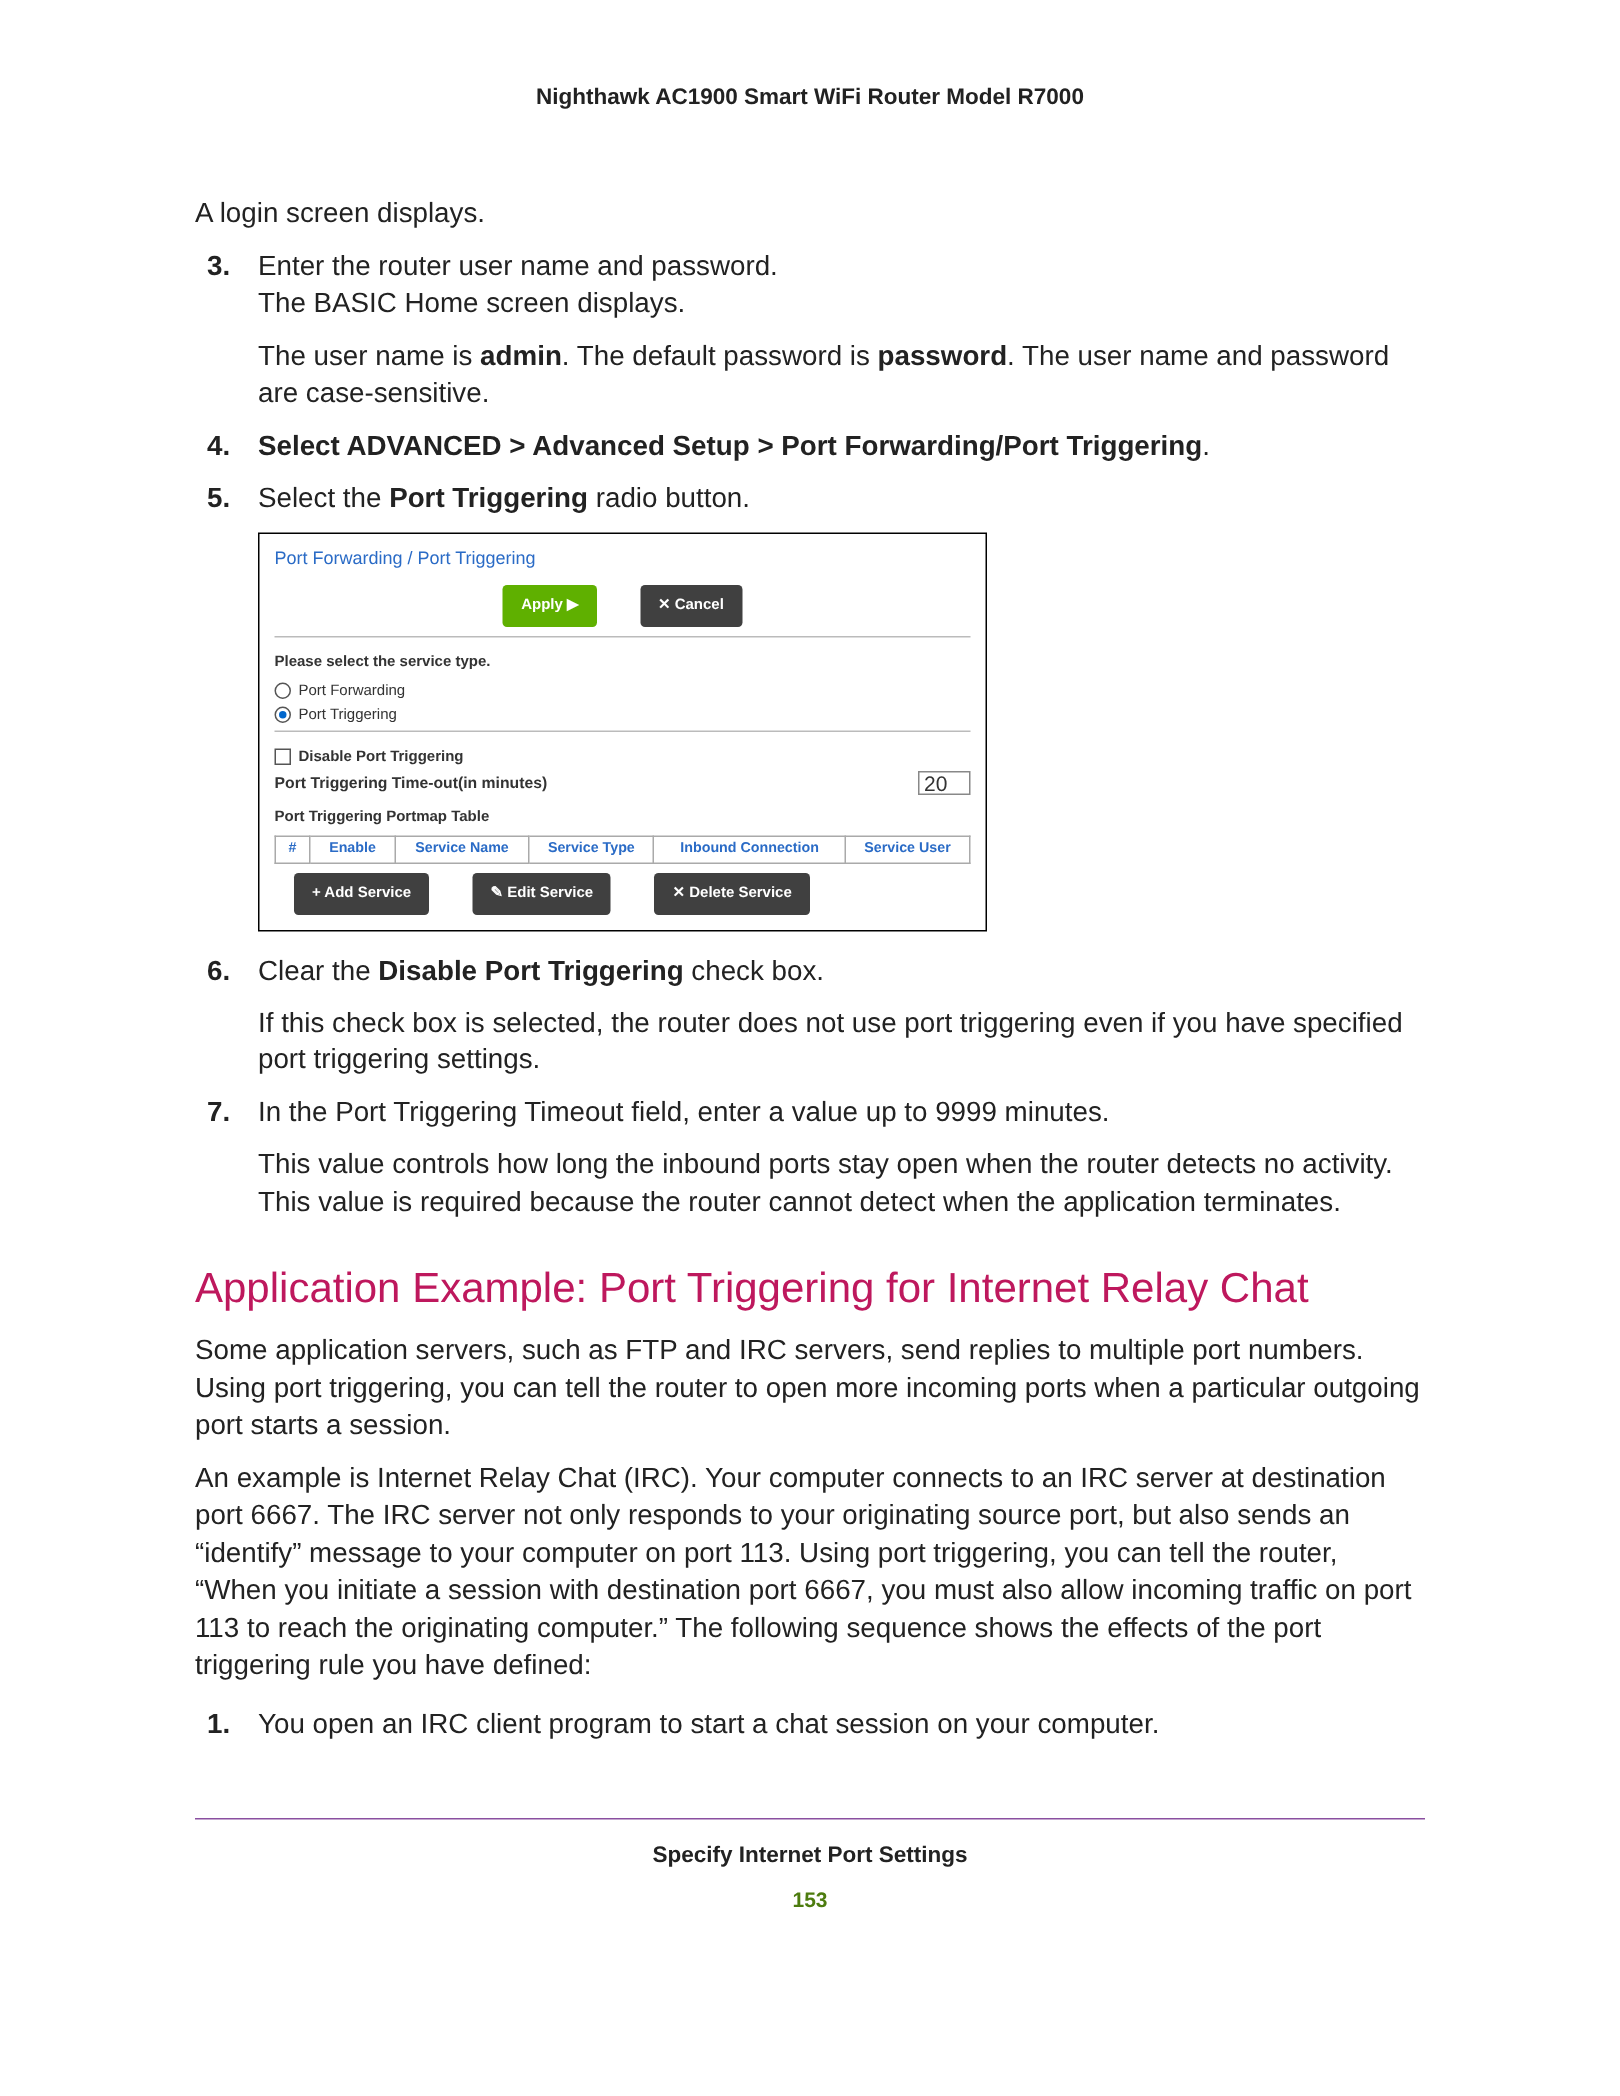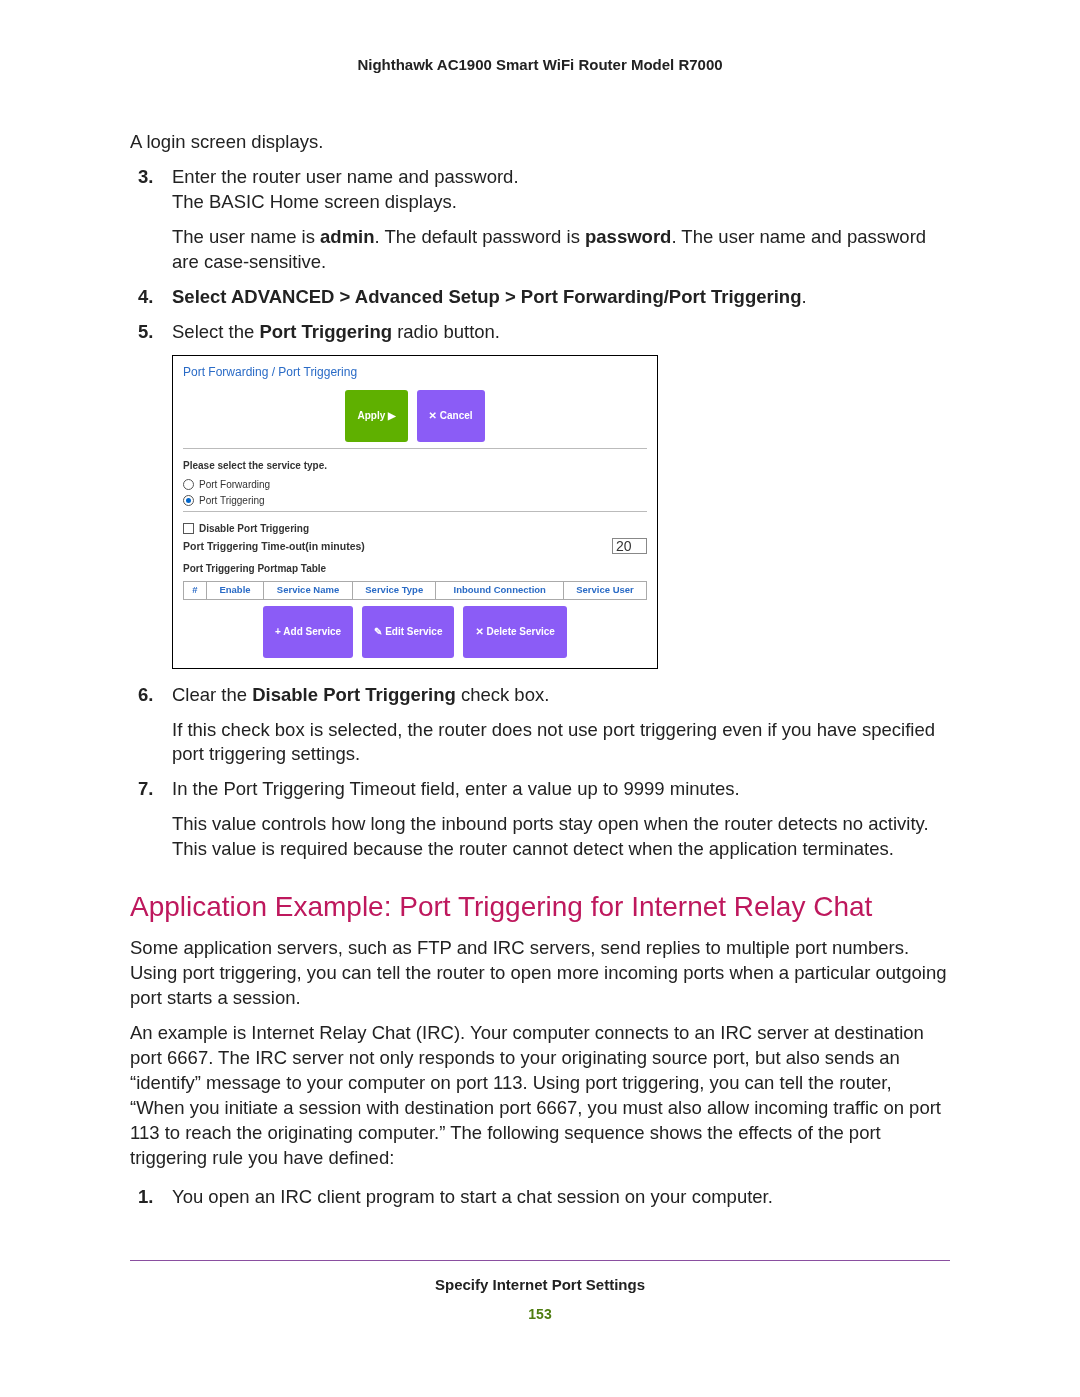--- a/index.html
+++ b/index.html
@@ -72,27 +72,27 @@
     margin-bottom: 10px;
   }
   .figure .btnrow {
     text-align: center;
     margin-bottom: 6px;
   }
   .figure .btn {
     display: inline-block;
     color: #fff;
     font-size: 10px;
-    padding: 19px 12px;
+    padding: 7px 12px;
     border-radius: 3px;
-    margin: 0 3px;
+    margin: 0 13px;
     font-weight: bold;
   }
   .btn-green { background: #5fb000; }
-  .btn-purple { background: #8b5cf6; }
+  .btn-purple { background: #404040; }
   .figure hr {
     border: none;
     border-top: 1px solid #bbb;
     margin: 4px 0 10px 0;
   }
   .figure .label-bold {
     font-weight: bold;
     font-size: 10px;
     margin-bottom: 6px;
   }
@@ -130,21 +130,21 @@
   }
   .figure table.portmap th {
     border: 1px solid #aaa;
     color: #2a6bc6;
     font-weight: bold;
     padding: 2px 3px;
     background: #fff;
     text-align: center;
   }
   .figure .svc-btnrow {
-    text-align: center;
+    text-align: left;
     margin-top: 6px;
   }
   .footer-rule {
     border: none;
     border-top: 1.5px solid #8a4fa0;
     margin: 50px 0 14px 0;
   }
   .footer-title {
     text-align: center;
     font-weight: bold;

